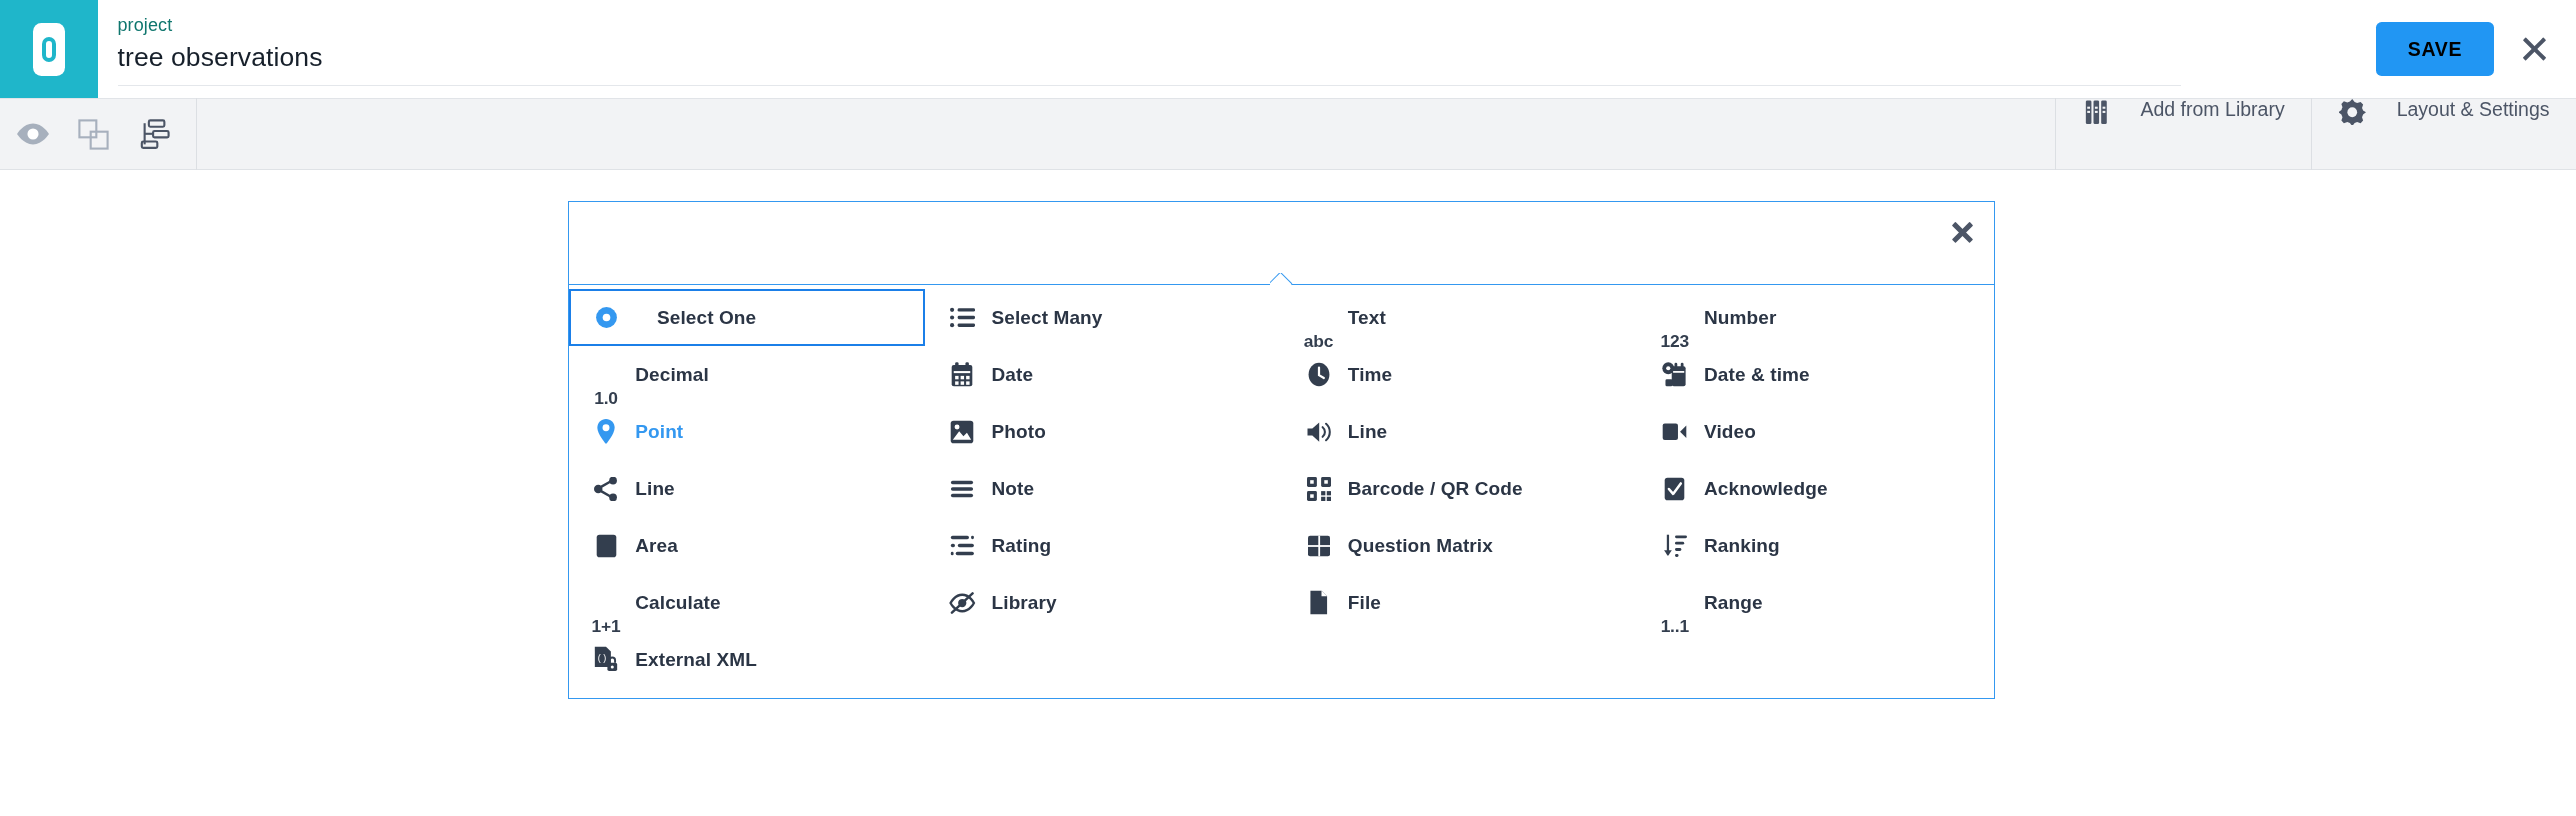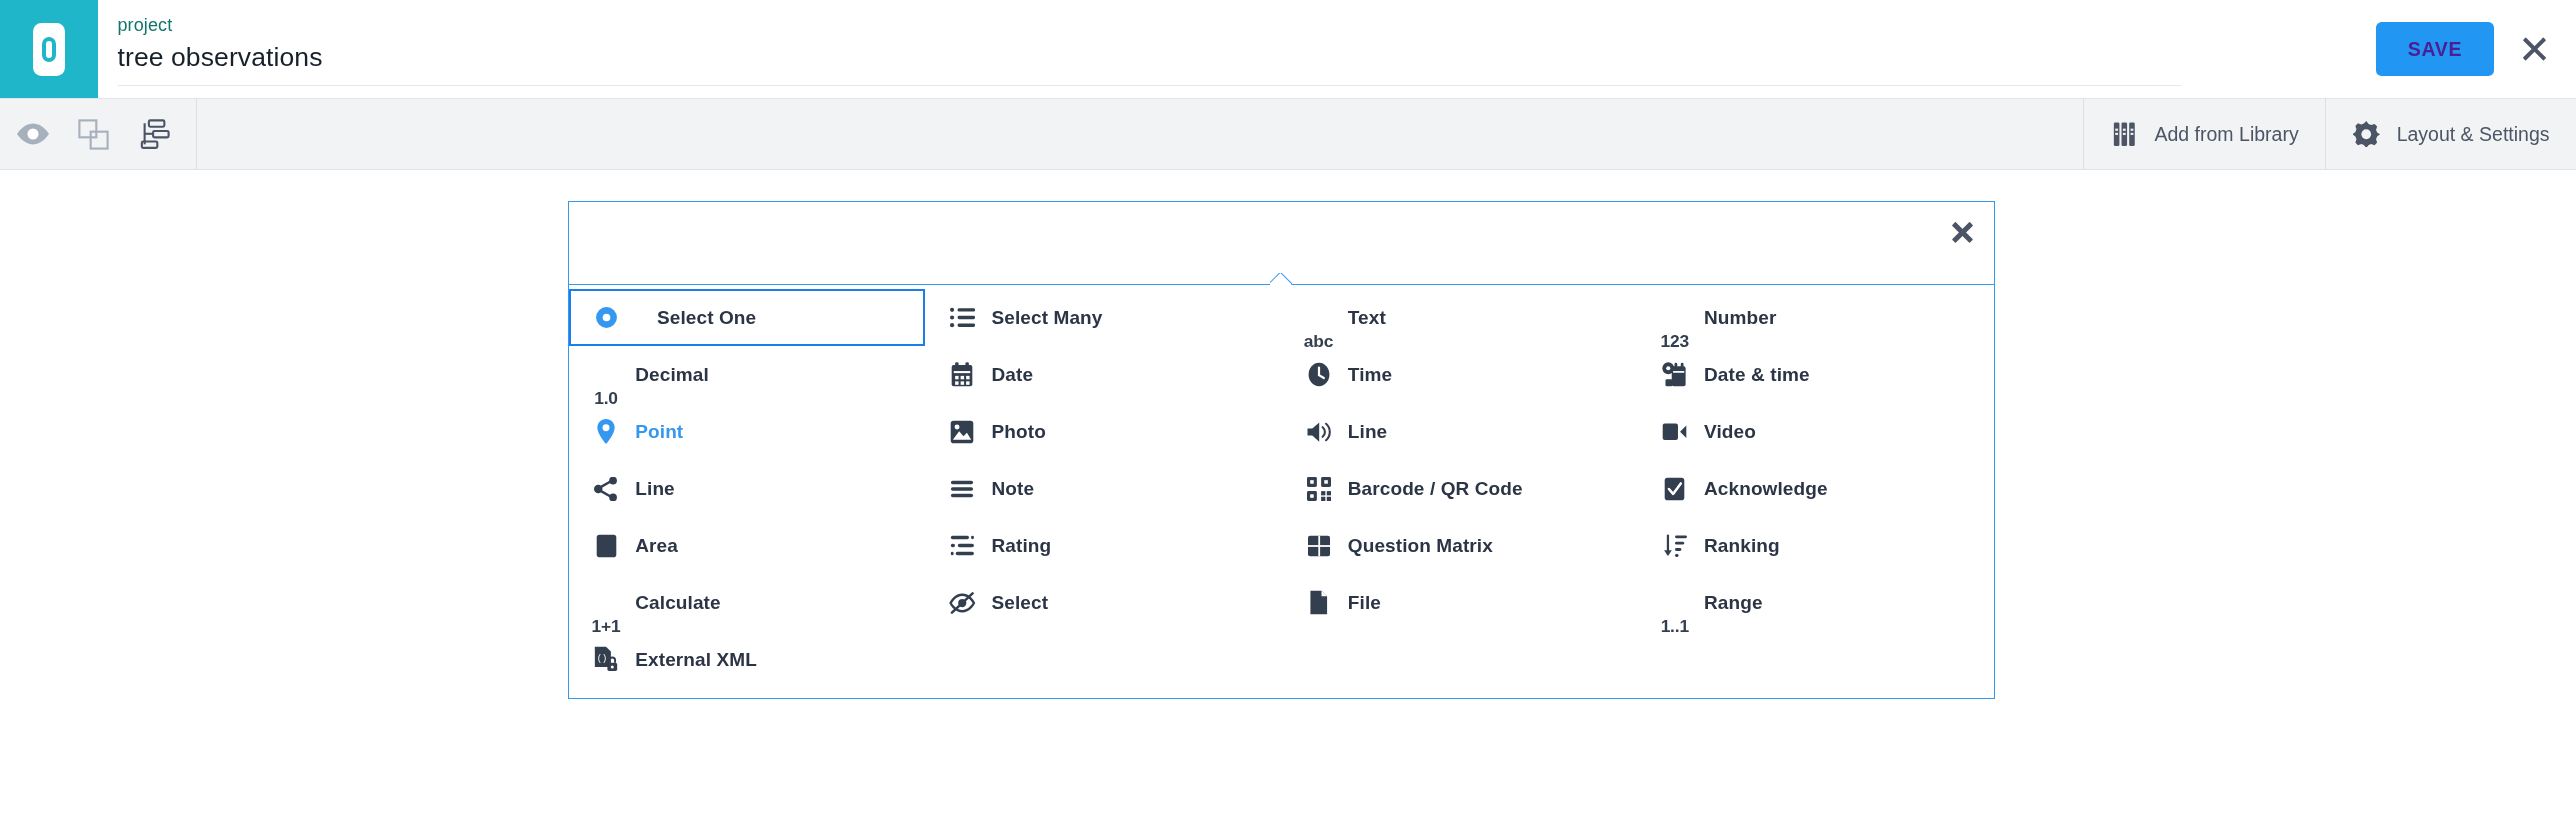--- a/index.html
+++ b/index.html
@@ -69,21 +69,21 @@
   }
 
   .header-actions {
     flex: 0 0 auto;
     display: flex; align-items: center;
     padding-right: 25px;
     gap: 25px;
   }
   .save-button {
     background: #2196f3;
-    color: #4c1d95;
+    color: #000000;
     border: none;
     border-radius: 5.6px;
     font-family: "Liberation Sans", sans-serif;
     font-size: 19.5px;
     font-weight: bold;
     letter-spacing: 0.7px;
     width: 118px; height: 54px;
     cursor: pointer;
   }
   .header-close {
@@ -121,22 +121,22 @@
     padding-right: 19.5px;
   }
   .tool-btn {
     width: 43px; height: 43px;
     display: flex; align-items: center; justify-content: center;
     cursor: pointer;
   }
   .toolbar-spacer { flex: 1 1 auto; }
   .toolbar-right { display: flex; align-items: stretch; height: 72px; }
   .toolbar-item {
-    display: flex; align-items: center;
-    gap: 16px;
+    display: flex; 
+    gap: 30px;
     padding: 0 26.5px;
     height: 72px;
     border-left: 0.7px solid #dcdfe3;
     cursor: pointer;
   }
   .toolbar-item-label {
     font-size: 19.5px;
     color: #4c5566;
     white-space: nowrap;
   }
@@ -551,21 +551,21 @@
             <span class="type-label">Calculate</span>
           </div>
           <div class="type-cell">
             <span class="type-icon">
               <svg width="26.5" height="22" viewBox="0 0 38 32">
                 <path d="M19 4 C8 4 2 16 2 16 C2 16 8 28 19 28 C30 28 36 16 36 16 C36 16 30 4 19 4 Z" fill="none" stroke="#333e4e" stroke-width="3.4"></path>
                 <circle cx="19" cy="16" r="6" fill="#333e4e"></circle>
                 <path d="M4 30 L34 2" stroke="#333e4e" stroke-width="3.6" stroke-linecap="round"></path>
               </svg>
             </span>
-            <span class="type-label">Select</span>
+            <span class="type-label">Library</span>
           </div>
           <div class="type-cell">
             <span class="type-icon">
               <svg width="19.5" height="25" viewBox="0 0 28 36">
                 <path d="M2 1 H18 L26 9 V35 H2 Z" fill="#333e4e"></path>
                 <path d="M18 1 V9 H26 Z" fill="#ffffff"></path>
               </svg>
             </span>
             <span class="type-label">File</span>
           </div>

